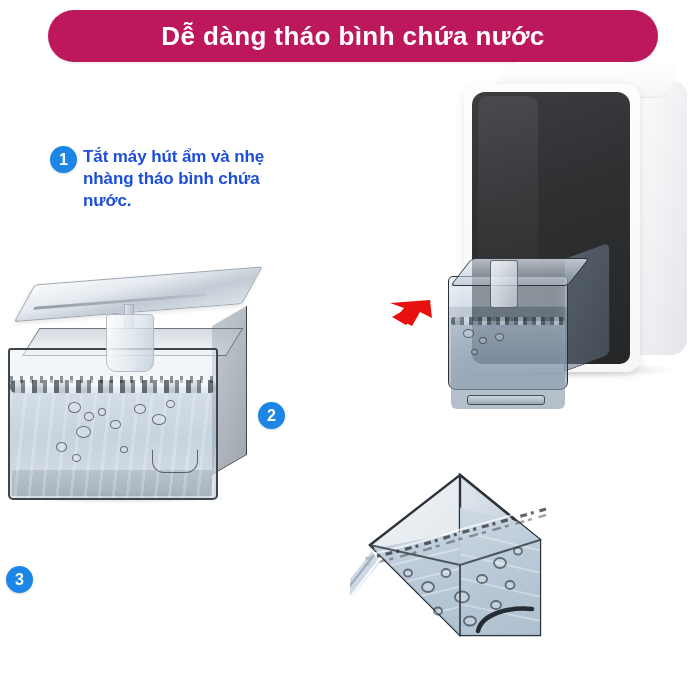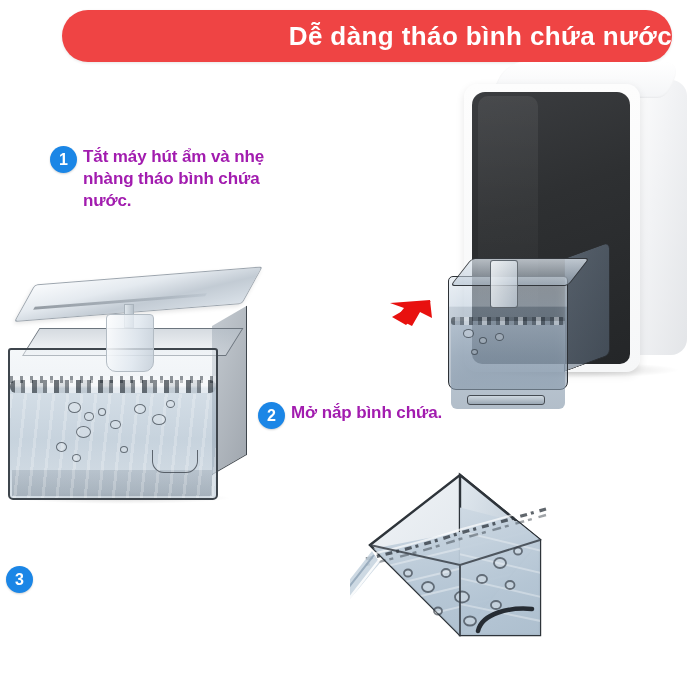--- a/index.html
+++ b/index.html
@@ -7,40 +7,40 @@
     width:700px;height:700px;
     background:#ffffff;
     font-family:"Liberation Sans", sans-serif;
     overflow:hidden;
     position:relative;
   }
   .page{position:relative;width:700px;height:700px;overflow:hidden;background:#fff;}
 
   
   .banner{
-    position:absolute;left:62px;top:10px;width:610px;height:52px;
-    background:#ef4444;border-radius:26px;
-    display:flex;align-items:center;justify-content:flex-end;
+    position:absolute;left:48px;top:10px;width:610px;height:52px;
+    background:#be185d;border-radius:26px;
+    display:flex;align-items:center;justify-content:center;
     box-shadow:0 1px 3px rgba(0,0,0,.10);
   }
   .banner-text{
     color:#ffffff;font-size:26px;font-weight:bold;letter-spacing:.4px;
     white-space:nowrap;
   }
 
   
   .step{position:absolute;display:flex;align-items:flex-start;}
   .step-num{
     flex:0 0 auto;width:27px;height:27px;border-radius:50%;
     background:#1b86e6;color:#fff;font-size:16px;font-weight:bold;
     display:flex;align-items:center;justify-content:center;
     box-shadow:0 1px 2px rgba(0,0,0,.18);
   }
   .step-text{
-    margin-left:6px;color:#a21caf;font-size:17px;font-weight:bold;
+    margin-left:6px;color:#1d4ed8;font-size:17px;font-weight:bold;
     line-height:1.28;letter-spacing:-.1px;
   }
   #step1{left:50px;top:146px;width:240px;}
   #step2{left:258px;top:402px;width:230px;}
   #step3{left:6px;top:566px;width:270px;}
 
   
   .red-arrow{position:absolute;left:382px;top:296px;width:52px;height:38px;}
 
   
@@ -219,21 +219,20 @@
     <div class="banner-text">Dễ dàng tháo bình chứa nước</div>
   </div>
 
   <div class="step" id="step1">
     <div class="step-num">1</div>
     <div class="step-text">Tắt máy hút ẩm và nhẹ nhàng tháo bình chứa nước.</div>
   </div>
 
   <div class="step" id="step2">
     <div class="step-num">2</div>
-    <div class="step-text">Mở nắp bình chứa.</div>
   </div>
 
   <div class="step" id="step3">
     <div class="step-num">3</div>
   </div>
 
   <svg class="red-arrow" viewBox="0 0 52 38">
     <path d="M48 4 L50 22 L38 16 L30 30 L14 22 L22 12 L8 7 Z" fill="#e8110f"></path>
     <path d="M49 5 L24 29 L10 21 L24 13 Z" fill="#e8110f"></path>
   </svg>

